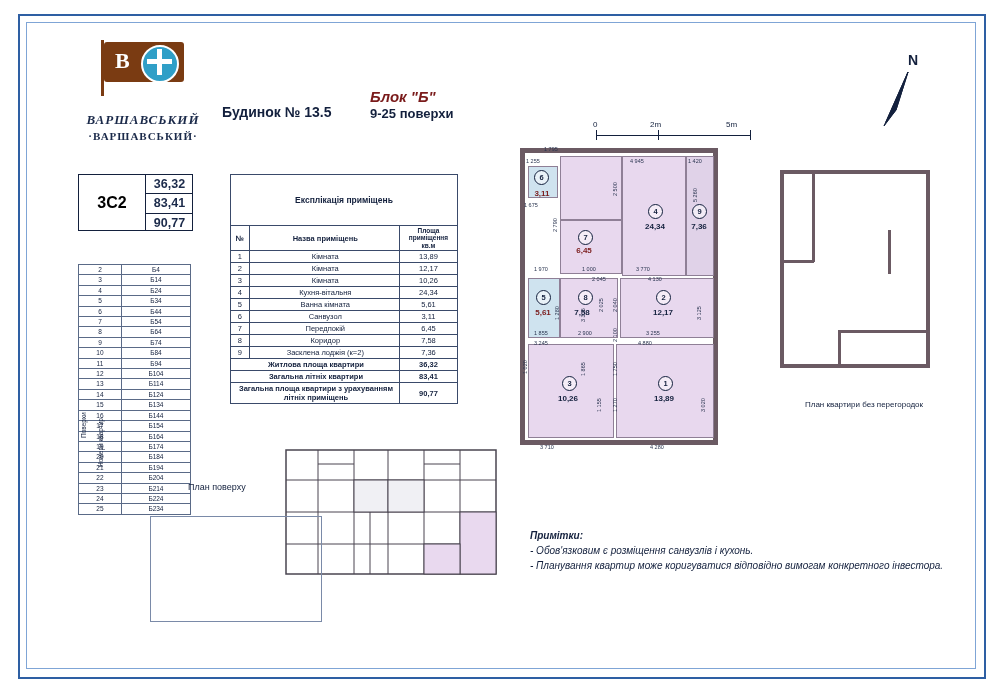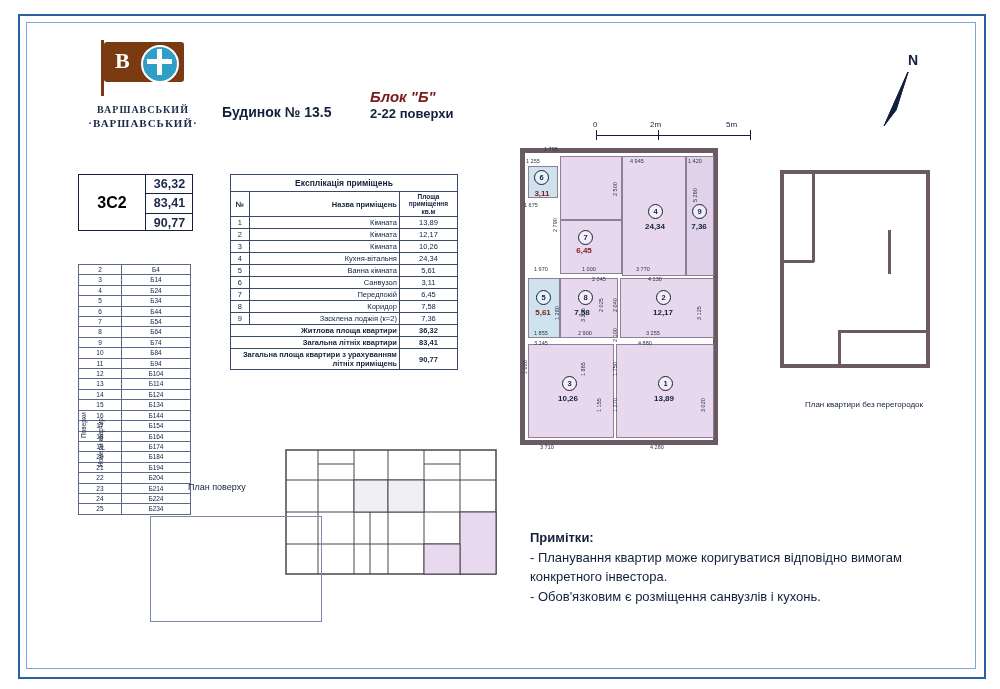--- a/index.html
+++ b/index.html
@@ -10,21 +10,21 @@
 
   
   .logo-wrap{position:absolute;left:78px;top:40px;width:130px;height:110px;text-align:center;}
   .logo-badge{position:relative;width:96px;height:56px;margin:0 auto;}
   .flag-pole{position:absolute;left:6px;top:0;width:3px;height:56px;background:#7a3b12;}
   .flag-body{position:absolute;left:9px;top:2px;width:80px;height:40px;background:#7a3b12;border-radius:3px;}
   .flag-b{position:absolute;left:20px;top:8px;color:#fff;font-size:22px;font-weight:bold;font-family:"Liberation Serif",serif;}
   .flag-circle{position:absolute;left:46px;top:5px;width:34px;height:34px;border-radius:50%;background:#2f9fc7;border:2px solid #fff;}
   .cross-v{position:absolute;left:62px;top:9px;width:5px;height:26px;background:#fff;}
   .cross-h{position:absolute;left:52px;top:19px;width:25px;height:5px;background:#fff;}
-  .logo-t1{font-family:"Liberation Serif",serif;font-weight:bold;font-size:10px;letter-spacing:1px;color:#1b2a4a;margin-top:8px;}
+  .logo-t1{font-family:"Liberation Serif",serif;font-weight:bold;font-size:13px;letter-spacing:1px;color:#1b2a4a;margin-top:16px;font-style:italic;}
   .logo-t2{font-family:"Liberation Serif",serif;font-weight:bold;font-size:11px;letter-spacing:1px;color:#1b2a4a;margin-top:2px;}
 
   
   .house-no{position:absolute;left:222px;top:104px;font-size:14px;font-weight:bold;color:#13203d;}
   .block-title{position:absolute;left:370px;top:88px;font-size:15px;font-weight:bold;font-style:italic;color:#7a1b1b;}
   .block-floors{position:absolute;left:370px;top:106px;font-size:13px;font-weight:bold;color:#13203d;}
 
   
   .codebox{position:absolute;left:78px;top:174px;width:113px;height:55px;border:1.5px solid #13203d;}
   .code-main{position:absolute;left:0;top:0;width:66px;height:55px;display:flex;align-items:center;justify-content:center;font-size:16px;font-weight:bold;color:#000000;}
@@ -37,23 +37,23 @@
   .floors td{border:1px solid #5a6a87;font-size:6.5px;height:9.4px;line-height:9.4px;padding:0;text-align:center;color:#13203d;}
   .floors td.num{width:17px;}
   .floors td.ap{width:28px;}
   .vert-lbl{position:absolute;writing-mode:vertical-rl;transform:rotate(180deg);font-size:6.5px;color:#13203d;text-align:center;}
   .vl1{left:80px;top:390px;height:70px;}
   .vl2{left:97px;top:400px;height:86px;}
 
   
   .exp{position:absolute;left:230px;top:174px;width:228px;border-collapse:collapse;}
   .exp th,.exp td{border:1px solid #3a4a6a;font-size:7.5px;color:#13203d;padding:1px 2px;}
-  .exp .hdr{text-align:center;font-weight:bold;font-size:8.5px;padding:3px 0;}
+  .exp .hdr{text-align:center;font-weight:bold;font-size:8.5px;padding:20px 0;}
   .exp .c-num{width:14px;text-align:center;}
-  .exp .c-name{width:150px;text-align:right;padding-left:4px;}
+  .exp .c-name{width:150px;text-align:center;padding-left:4px;}
   .exp .c-area{width:54px;text-align:center;}
   .exp .sub{font-size:6.5px;text-align:center;line-height:1.15;}
   .exp .tot{font-weight:bold;}
   .exp .tot td{font-weight:bold;}
 
   
   .scalebar{position:absolute;left:596px;top:124px;width:155px;height:18px;}
   .scalebar .line{position:absolute;left:0;top:11px;width:155px;height:1px;background:#13203d;}
   .scalebar .tick{position:absolute;top:6px;width:1px;height:10px;background:#13203d;}
   .scalebar .lbl{position:absolute;top:-4px;font-size:8px;color:#13203d;}
@@ -77,21 +77,21 @@
   
   .plan2{position:absolute;left:780px;top:170px;width:160px;height:200px;}
   .plan2-cap{position:absolute;left:776px;top:400px;width:176px;text-align:center;font-size:8px;color:#13203d;}
 
   
   .floorplan{position:absolute;left:284px;top:448px;width:214px;height:128px;}
   .fp-cap{position:absolute;left:188px;top:482px;font-size:9px;color:#13203d;}
   .fp-box{position:absolute;left:150px;top:516px;width:170px;height:104px;border:1px solid #7a8aa8;}
 
   
-  .notes{position:absolute;left:530px;top:528px;width:420px;font-size:13px;line-height:1.5;color:#13203d;}
+  .notes{position:absolute;left:530px;top:528px;width:420px;font-size:10px;line-height:1.5;color:#13203d;font-style:italic;}
   .notes .t{font-weight:bold;}
 </style>
 </head>
 <body>
 
 <div class="page">
   <div class="frame-outer"></div>
   <div class="frame-inner"></div>
 
   <div class="logo-wrap">
@@ -102,21 +102,21 @@
       <div class="flag-circle"></div>
       <div class="cross-v"></div>
       <div class="cross-h"></div>
     </div>
     <div class="logo-t1">ВАРШАВСЬКИЙ</div>
     <div class="logo-t2">·ВАРШАВСЬКИЙ·</div>
   </div>
 
   <div class="house-no">Будинок № 13.5</div>
   <div class="block-title">Блок "Б"</div>
-  <div class="block-floors">2-22 поверхи</div>
+  <div class="block-floors">9-25 поверхи</div>
 
   <div class="codebox">
     <div class="code-main">3С2</div>
     <div class="code-col">
       <div class="code-cell">36,32</div>
       <div class="code-cell">83,41</div>
       <div class="code-cell">90,77</div>
     </div>
   </div>
 
@@ -427,16 +427,16 @@
       <line x1="86" y1="64" x2="86" y2="126" stroke="#4a4550" stroke-width="1"></line>
       <line x1="34" y1="16" x2="70" y2="16" stroke="#4a4550" stroke-width="1"></line>
       <line x1="140" y1="16" x2="176" y2="16" stroke="#4a4550" stroke-width="1"></line>
     </svg>
   </div>
   <div class="fp-cap">План поверху</div>
   <div class="fp-box"></div>
 
   <div class="notes">
     <div class="t">Примітки:</div>
+    <div>- Обов'язковим є розміщення санвузлів і кухонь.</div>
     <div>- Планування квартир може коригуватися відповідно вимогам конкретного інвестора.</div>
-    <div>- Обов'язковим є розміщення санвузлів і кухонь.</div>
   </div>
 </div>
 
 </body></html>

